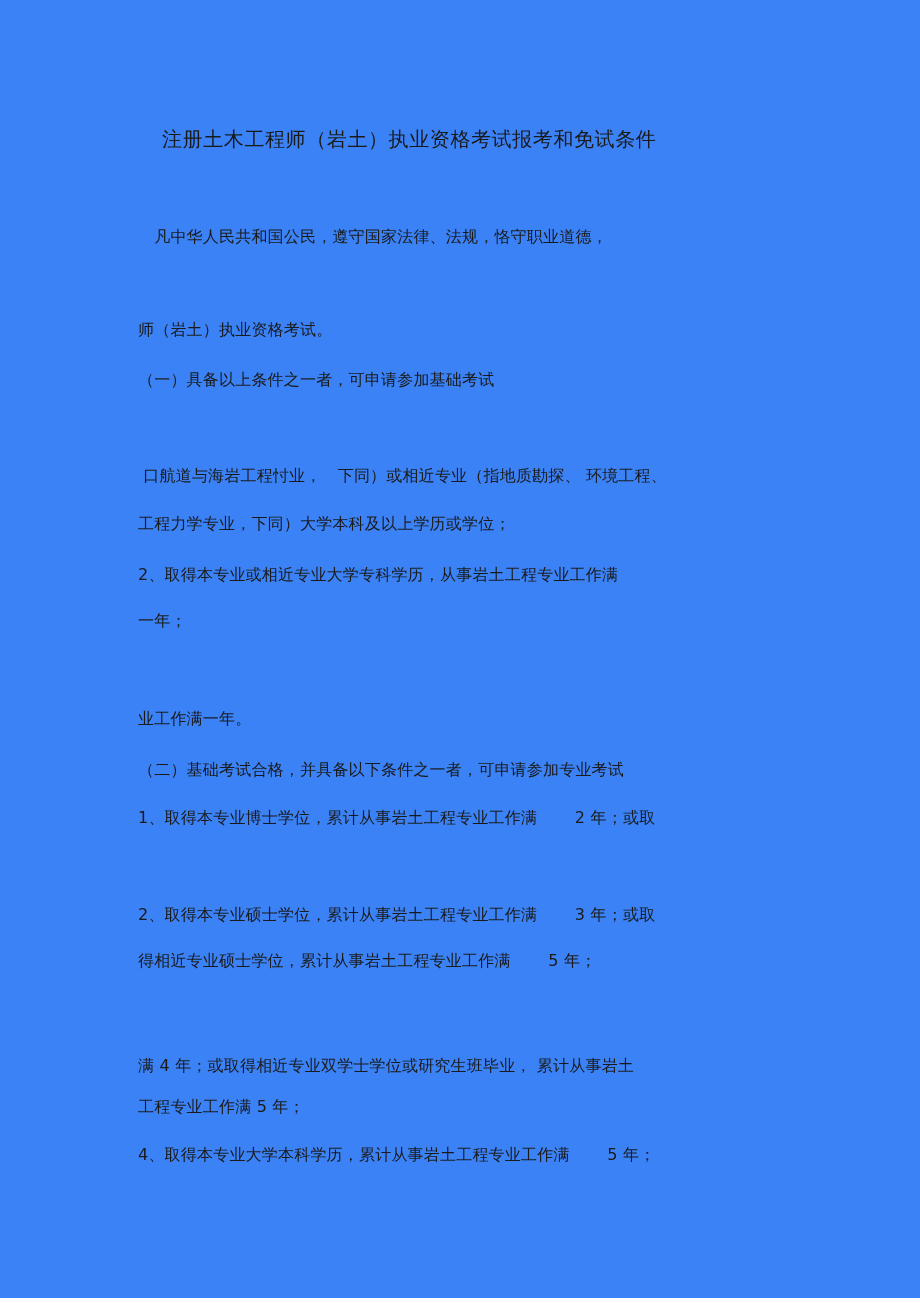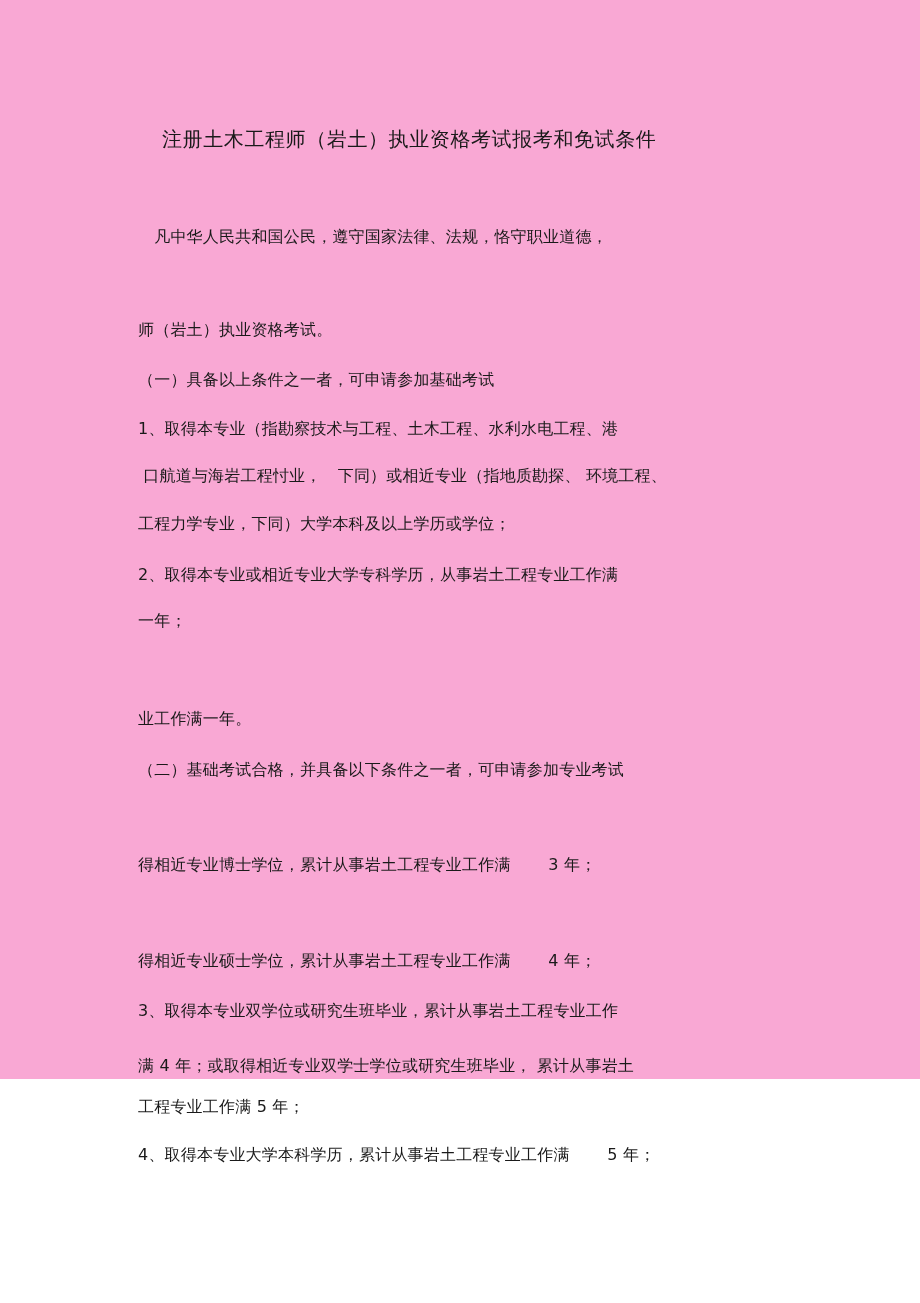--- a/index.html
+++ b/index.html
@@ -1,38 +1,37 @@
 <!DOCTYPE html>
 <html><head>
   <meta charset="utf-8">
   <style>
     html, body { margin: 0; padding: 0; background: #ffffff; }
     body { width: 920px; height: 1303px; position: relative; overflow: hidden;
            font-family: "DejaVu Sans", "Liberation Sans", sans-serif; color: #1a1a1a; }
-    .page { position: absolute; left: 0; top: 0; width: 920px; height: 1079px; background: #f9a8d4; }
+    .page { position: absolute; left: 0; top: 0; width: 920px; height: 1298px; background: #3b82f6; }
     .line { position: absolute; left: 138px; font-size: 16px; line-height: 24px; white-space: pre; letter-spacing: 0.2px; }
     .title { position: absolute; left: 162px; top: 126px; font-size: 20px; line-height: 26px; white-space: pre; letter-spacing: 0.6px; }
   </style>
 </head>
 <body>
 
 <div class="page">
   <div class="title">注册土木工程师（岩土）执业资格考试报考和免试条件</div>
 
   <div class="line" style="top:225px">　凡中华人民共和国公民，遵守国家法律、法规，恪守职业道德，</div>
   <div class="line" style="top:368px">（一）具备以上条件之一者，可申请参加基础考试</div>
 
   <div class="line" style="top:318px">师（岩土）执业资格考试。</div>
-  <div class="line" style="top:417px">1、取得本专业（指勘察技术与工程、土木工程、水利水电工程、港</div>
   <div class="line" style="top:464px"> 口航道与海岩工程忖业，　下同）或相近专业（指地质勘探、 环境工程、</div>
   <div class="line" style="top:512px">工程力学专业，下同）大学本科及以上学历或学位；</div>
   <div class="line" style="top:563px">2、取得本专业或相近专业大学专科学历，从事岩土工程专业工作满</div>
   <div class="line" style="top:609px">一年；</div>
   <div class="line" style="top:707px">业工作满一年。</div>
 
   <div class="line" style="top:758px">（二）基础考试合格，并具备以下条件之一者，可申请参加专业考试</div>
-  <div class="line" style="top:853px">得相近专业博士学位，累计从事岩土工程专业工作满　　 3 年；</div>
-  <div class="line" style="top:949px">得相近专业硕士学位，累计从事岩土工程专业工作满　　 4 年；</div>
-  <div class="line" style="top:999px">3、取得本专业双学位或研究生班毕业，累计从事岩土工程专业工作</div>
+  <div class="line" style="top:806px">1、取得本专业博士学位，累计从事岩土工程专业工作满　　 2 年；或取</div>
+  <div class="line" style="top:903px">2、取得本专业硕士学位，累计从事岩土工程专业工作满　　 3 年；或取</div>
+  <div class="line" style="top:949px">得相近专业硕士学位，累计从事岩土工程专业工作满　　 5 年；</div>
   <div class="line" style="top:1054px">满 4 年；或取得相近专业双学士学位或研究生班毕业， 累计从事岩土</div>
   <div class="line" style="top:1095px">工程专业工作满 5 年；</div>
   <div class="line" style="top:1143px">4、取得本专业大学本科学历，累计从事岩土工程专业工作满　　 5 年；</div>
 </div>
 
 </body></html>

